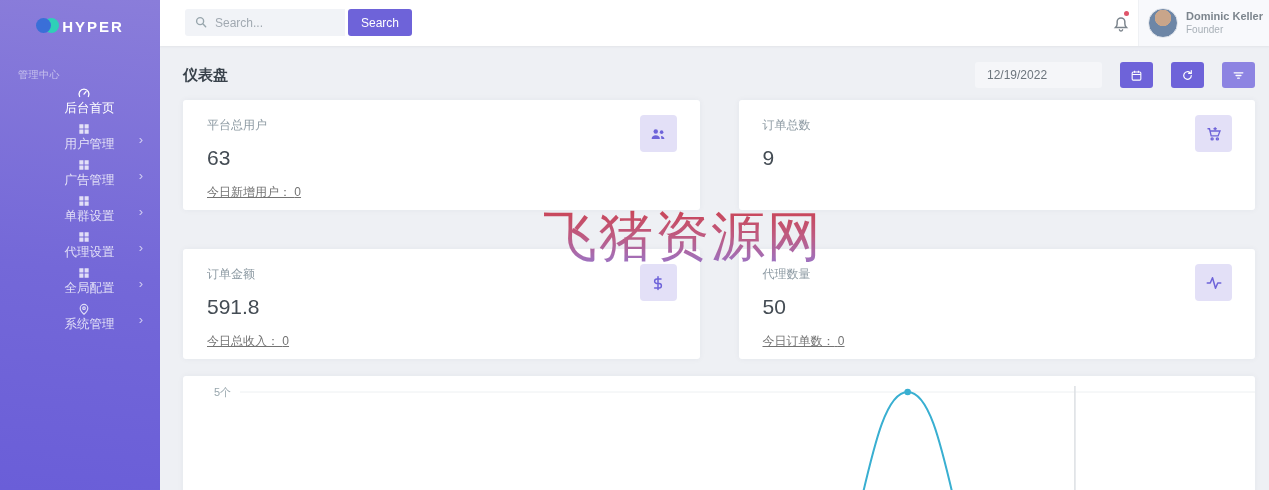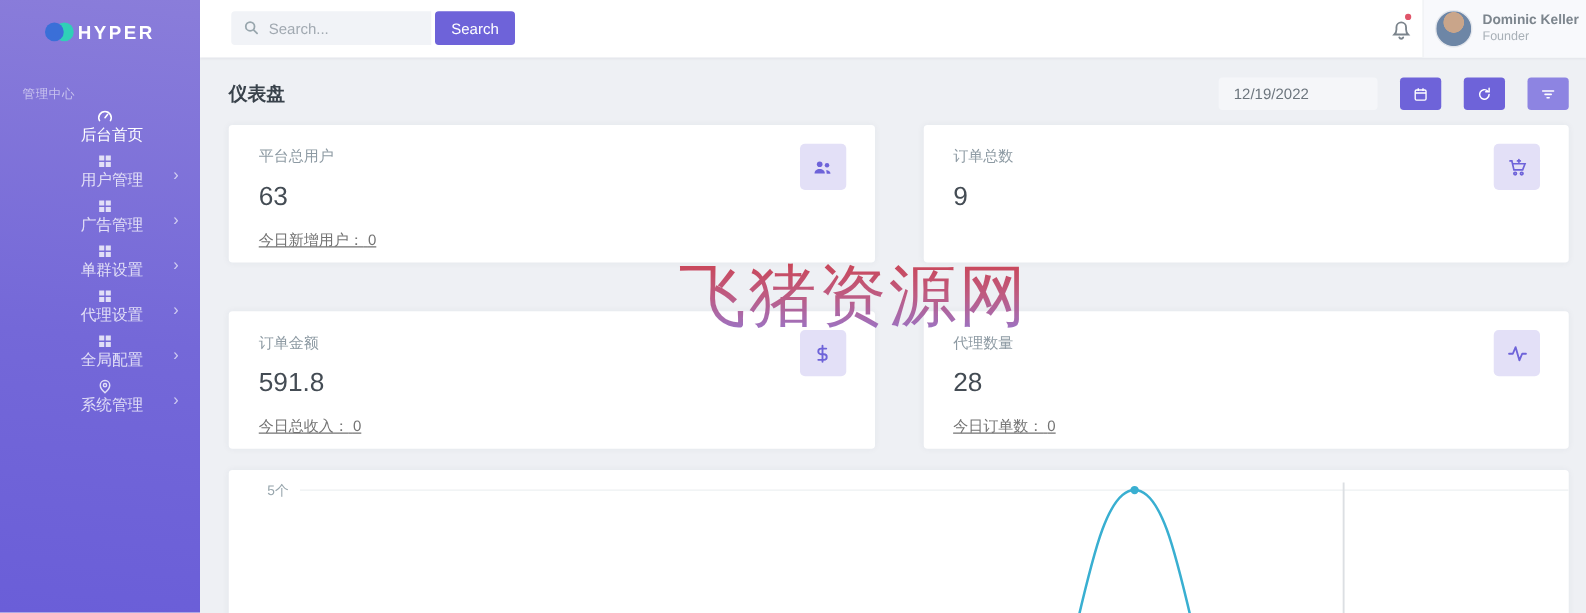--- a/index.html
+++ b/index.html
@@ -260,21 +260,21 @@
       <div class="icon-box">
         <svg viewBox="0 0 24 24" fill="none" stroke="currentColor" stroke-width="2" stroke-linecap="round">
             <path d="M16 6.5H10.5a3 3 0 0 0 0 6h3a3 3 0 0 1 0 6H7.5"></path>
             <path d="M12 3.5v17"></path>
           </svg>
       </div>
     </div>
 
     <div class="card">
       <div class="card-label">代理数量</div>
-      <div class="card-value">28</div>
+      <div class="card-value">50</div>
       <div class="card-sub"><span>今日订单数：</span> <span>0</span></div>
       <div class="icon-box">
         <svg viewBox="0 0 24 24" fill="none" stroke="currentColor" stroke-width="2" stroke-linecap="round" stroke-linejoin="round">
             <path d="M3 12h4l3-7 4 14 3-7h4"></path>
           </svg>
       </div>
     </div>
   </div>
 
   <div class="chart-card">

